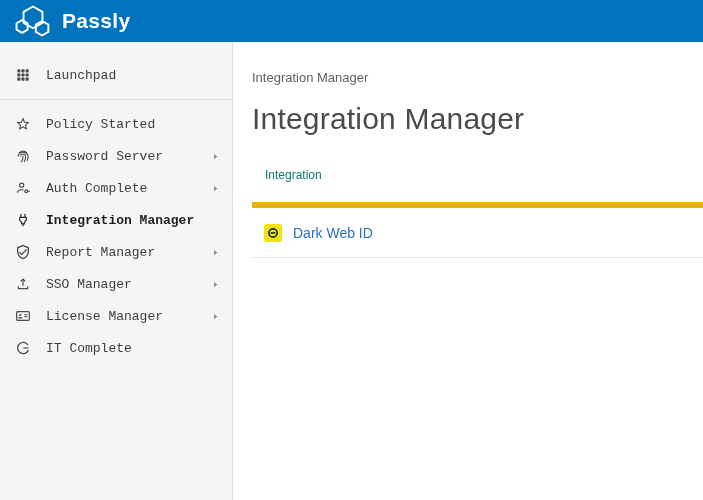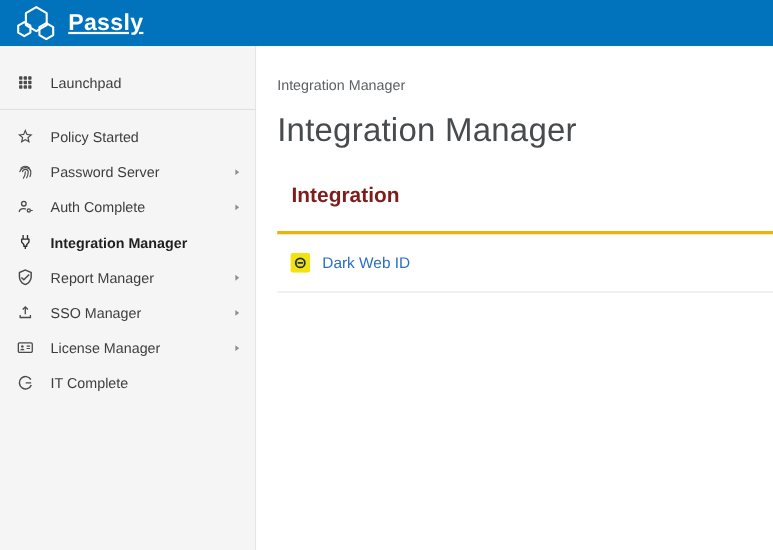--- a/index.html
+++ b/index.html
@@ -2,42 +2,42 @@
 <html><head>
 <meta charset="utf-8">
 <style>
   * { margin:0; padding:0; box-sizing:border-box; }
   html,body { width:703px; height:500px; overflow:hidden; }
   body { font-family:"Liberation Sans",sans-serif; background:#fff; }
 
   .header { height:42px; background:#0073bc; display:flex; align-items:center; padding-left:13px; }
   .logo { display:flex; align-items:center; gap:9px; cursor:pointer; }
   .logo svg { display:block; }
-  .logo-text { color:#ffffff; font-size:21px; font-weight:700; letter-spacing:.3px;text-decoration:underline; }
+  .logo-text { color:#ffffff; font-size:21px; font-weight:700; letter-spacing:.3px; }
 
   .layout { display:flex; height:458px; }
 
-  .sidebar { width:233px; flex:none; background:#f5f5f5; border-right:1px solid #e0e0e0; padding-top:17px; }
+  .sidebar { width:233px; flex:none; background:#f5f5f5; border-right:1px solid #e0e0e0; padding-top:17px;font-family:Liberation Mono, monospace; }
   .nav-item { height:32px; display:flex; align-items:center; padding:0 12px 0 14px; font-size:13px; color:#3d3d3d; cursor:pointer; }
   .nav-item .icon { width:17px; height:17px; color:#4a4a4a; margin-right:7px; flex:none; display:flex; align-items:center; justify-content:center; }
   .nav-item .icon svg { width:16px; height:16px; display:block; }
   .nav-item .label { flex:1; padding-left:8px; }
   .nav-item.active { color:#1f1f1f; }
   .nav-item.active .label { font-weight:bold; }
   .nav-item.active .icon { color:#2b2b2b; }
   .chevron { width:9px; height:9px; color:#8d8d8d; flex:none; display:flex; }
   .chevron svg { width:9px; height:9px; display:block; }
   .side-divider { height:1px; background:#e0e0e0; margin:8px 0; }
 
   .main { flex:1; padding:28px 0 0 19px; background:#fff; }
   .breadcrumb { font-size:13px; color:#5c6166; cursor:pointer; width:max-content; }
   .page-title { font-size:30px; font-weight:400; color:#474b4e; margin-top:17px; letter-spacing:.2px; }
   .table { margin-top:0; }
-  .table-header { font-size:19px; font-weight:bold; color:#7f1d1d; padding:32px 0 20px 13px; }
-  .table-row { display:flex; align-items:center; height:56px; padding-left:12px; border-top:3px solid #eab308; border-bottom:1px solid #e7e7e7; cursor:pointer; }
+  .table-header { font-size:12px; font-weight:normal; color:#0f766e; padding:32px 0 20px 13px; }
+  .table-row { display:flex; align-items:center; height:56px; padding-left:12px; border-top:6px solid #eab308; border-bottom:1px solid #e7e7e7; cursor:pointer; }
   .row-icon { width:18px; height:18px; margin-right:11px; flex:none; }
   .row-icon svg { width:18px; height:18px; display:block; }
   .row-link { font-size:14px; color:#2a6fc0; text-decoration:none; }
 </style>
 </head>
 <body>
 
 <div class="header">
   <div class="logo">
     <span>

